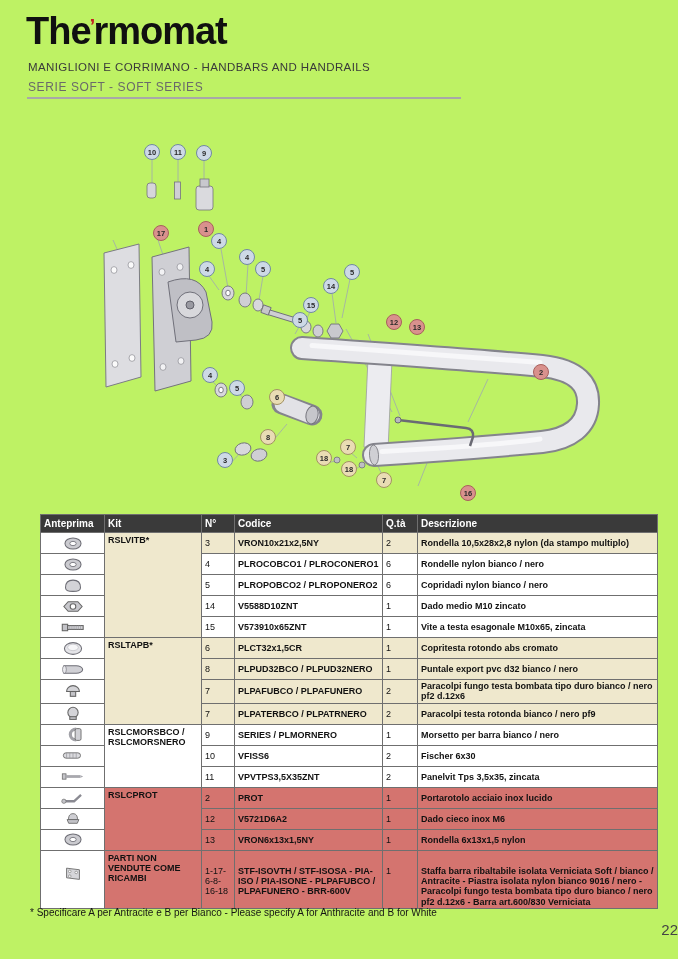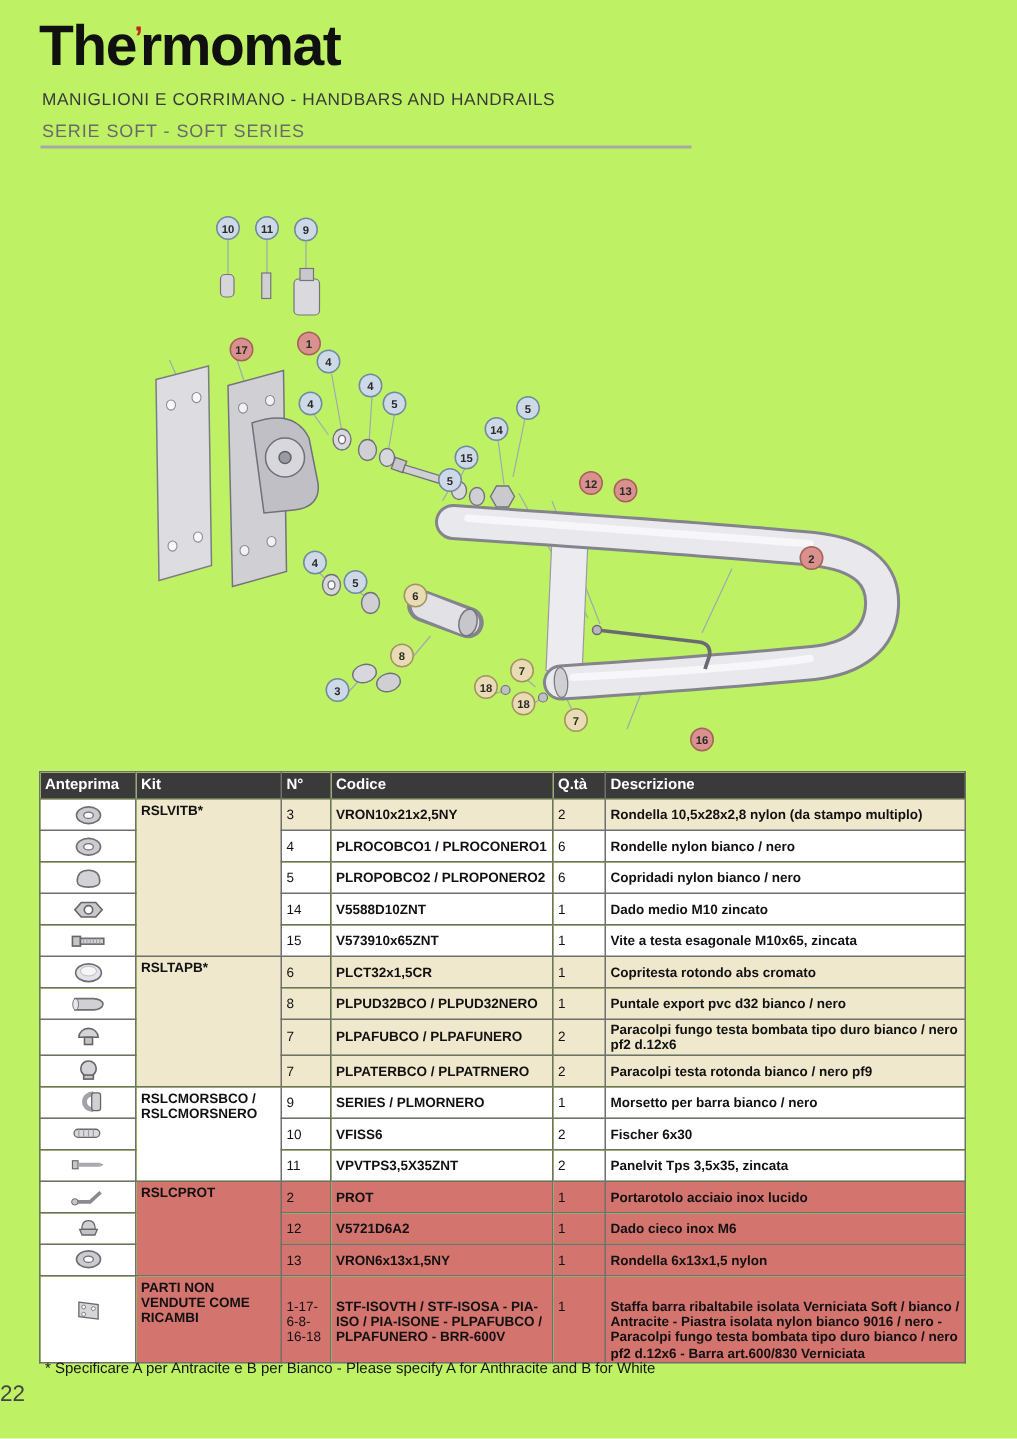--- a/index.html
+++ b/index.html
@@ -19,38 +19,38 @@
   .diagram { position:absolute; left:0; top:0; width:678px; height:520px; }
   .diagram svg { position:absolute; left:0; top:0; }
   .balloon { position:absolute; width:16px; height:16px; margin:-8px 0 0 -8px; border-radius:50%;
              display:flex; align-items:center; justify-content:center;
              font-size:7.5px; font-weight:bold; color:#2a2a2a; border:1px solid; z-index:2; }
   .balloon.blue  { background:#cdd9e6; border-color:#7189a1; }
   .balloon.red   { background:#d9918d; border-color:#a8605c;margin-left:43px; }
   .balloon.beige { background:#e9dcb4; border-color:#a39263; }
 
   
-  .parts-table { position:absolute; left:26px; top:514px; width:618px; border-collapse:collapse; table-layout:fixed; }
+  .parts-table { position:absolute; left:40px; top:514px; width:618px; border-collapse:collapse; table-layout:fixed; }
   .parts-table th, .parts-table td { border:1px solid #6f6f6f; overflow:hidden; }
   .parts-table th { background:#3a3a3a; color:#fff; text-align:left; font-size:10px; font-weight:bold; height:18px; padding:1px 3px; }
   .parts-table td { font-size:9px; padding:1px 3px; vertical-align:middle; height:21px; }
   .c-prev { text-align:center; background:#fff; }
   .c-kit  { font-weight:bold; font-size:10px; vertical-align:top !important; padding-top:2px !important; line-height:1.15; }
   .c-code { font-weight:bold; font-size:8.8px; }
   .c-desc { font-weight:bold; font-size:8.3px; line-height:1.15; }
   .c-n, .c-qty { font-size:9px; padding-left:4px; }
   .bg-beige { background:#efe8cd; }
   .bg-red   { background:#d4746f; }
   .bg-white { background:#ffffff; }
   .row-top td { vertical-align:top; padding-top:15px; }
   .picon svg { display:block; margin:0 auto; }
 
   
   .footnote { position:absolute; left:30px; top:907px; font-size:10px; color:#151515; }
-  .pageno { position:absolute; left:0; top:921px; width:678px; text-align:left; font-size:15px; color:#444; }
+  .pageno { position:absolute; left:0; top:921px; width:678px; text-align:right; font-size:15px; color:#444; }
 </style>
 </head>
 <body>
 
 <div class="page">
 
   <div class="logo"><span>The</span><span class="apo">’</span><span>rmomat</span></div>
   <div class="subtitle">MANIGLIONI E CORRIMANO - HANDBARS AND HANDRAILS</div>
   <div class="series">SERIE SOFT - SOFT SERIES</div>
   <div class="rule"></div>

